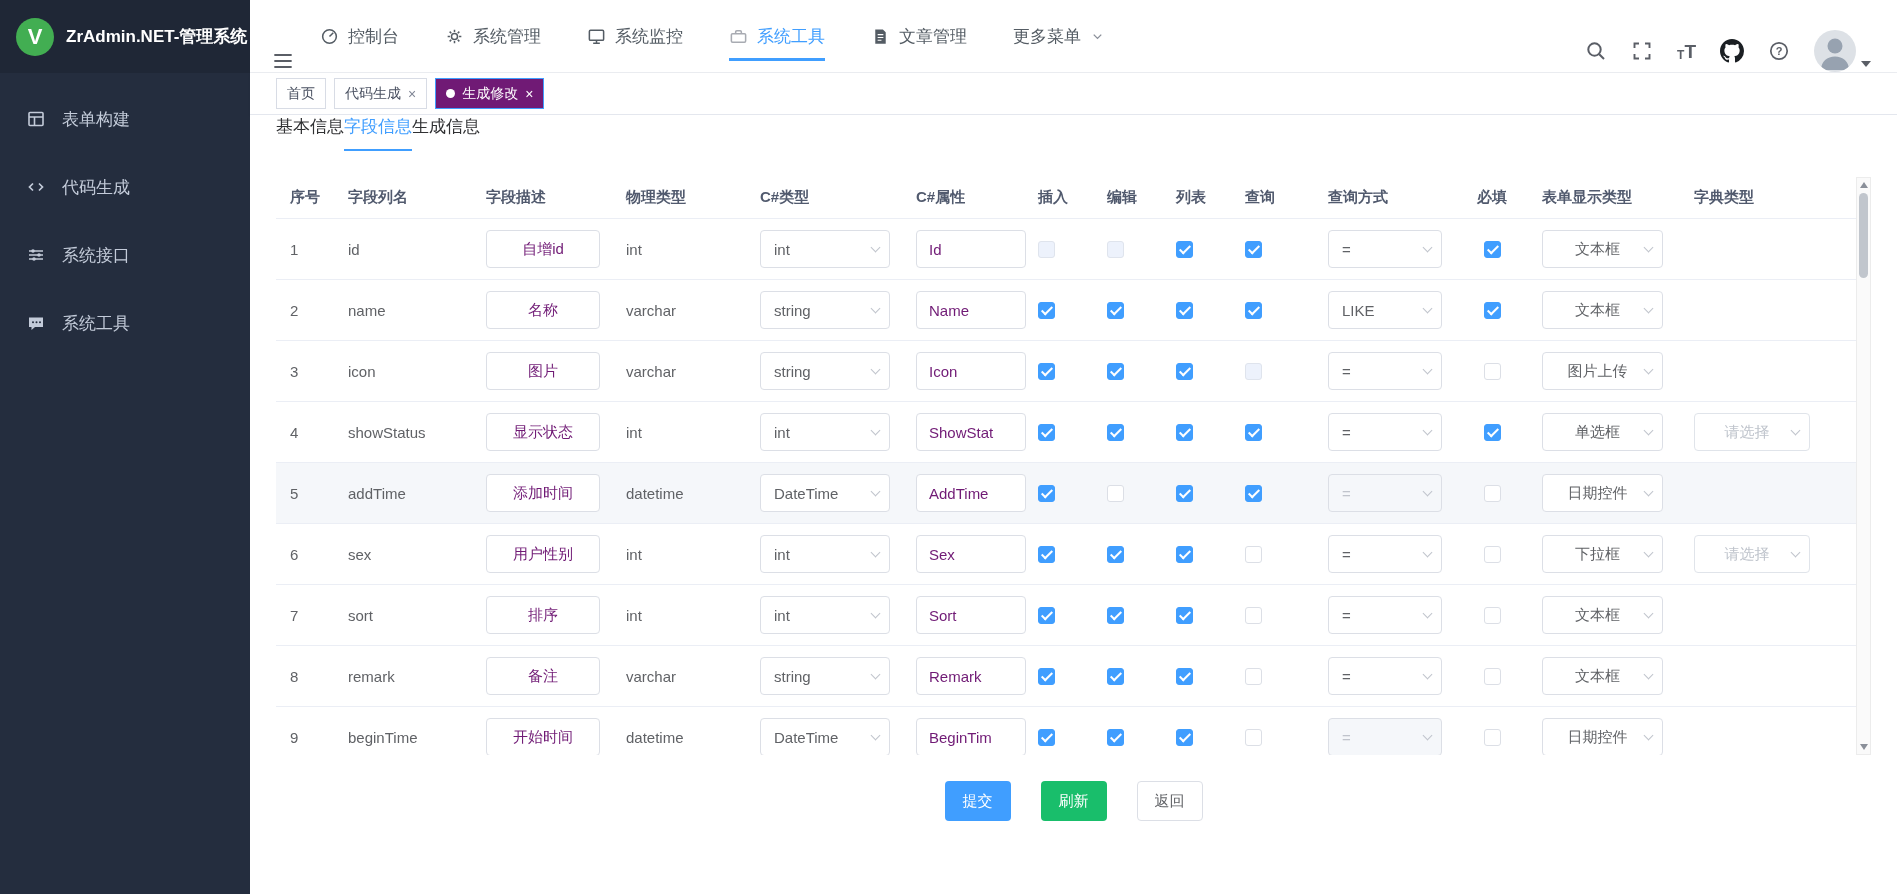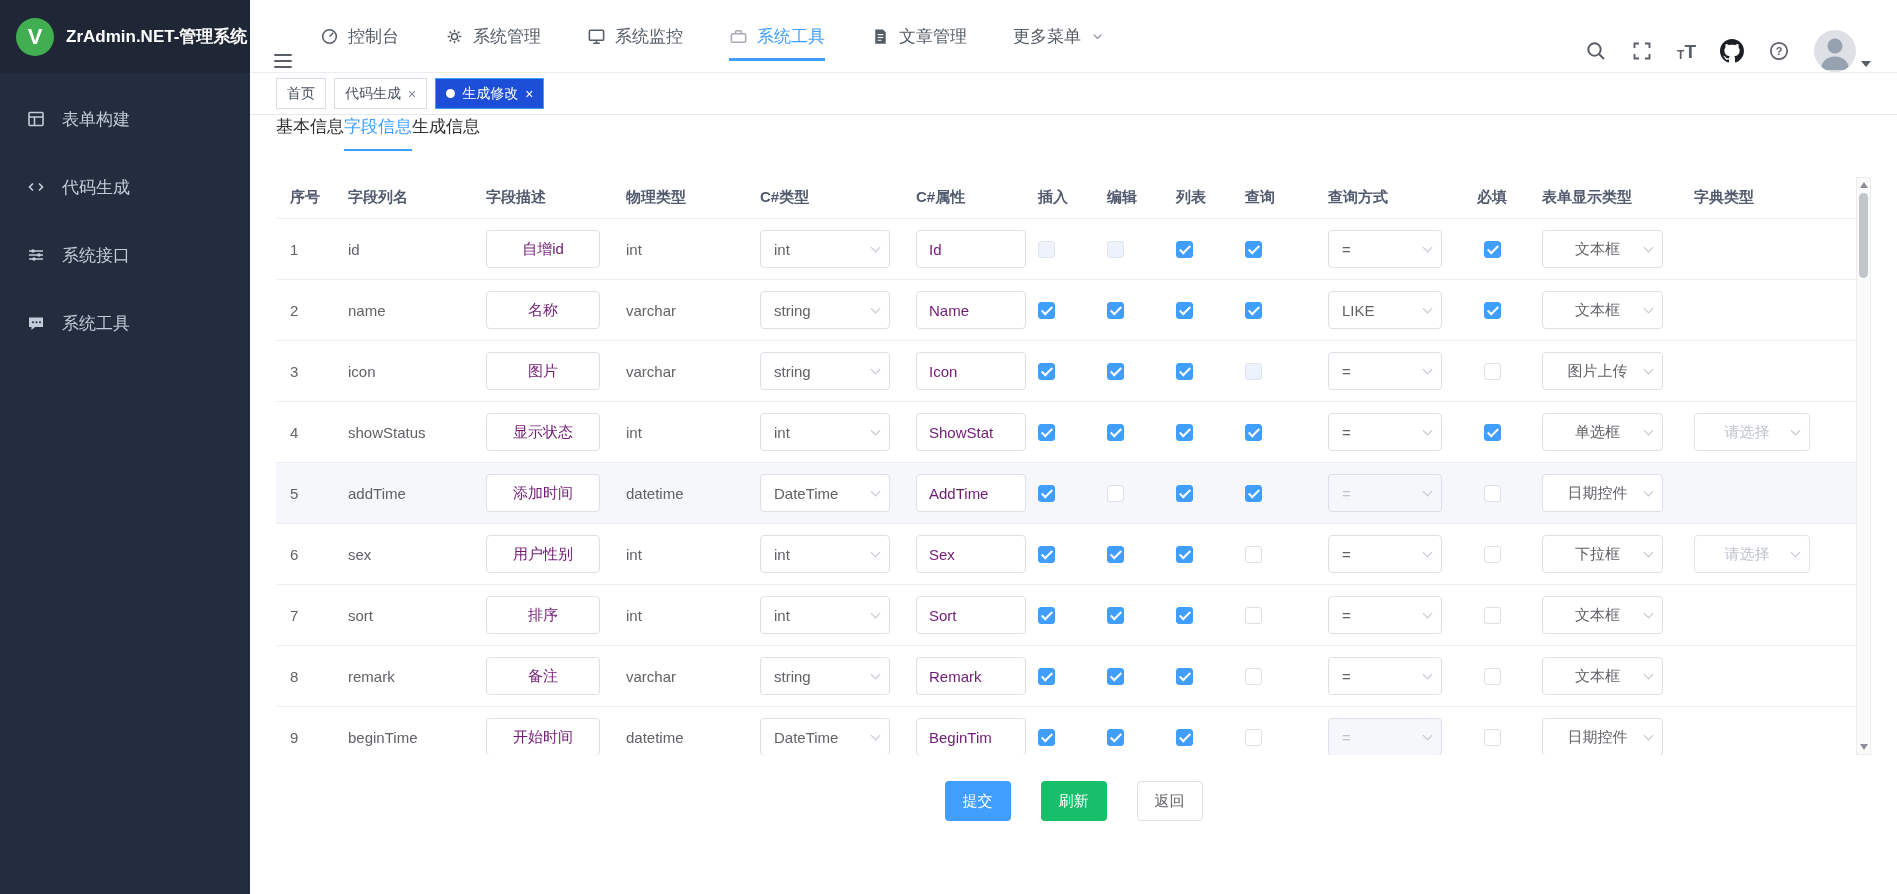--- a/index.html
+++ b/index.html
@@ -37,21 +37,21 @@
   .t-big { font-size: 19px; }
   .avatar-wrap { display: flex; align-items: flex-end; gap: 5px; cursor: pointer; }
   .avatar { width: 42px; height: 42px; border-radius: 50%; background: #dde1e6; overflow: hidden; display: flex; align-items: flex-end; justify-content: center; }
   .avatar svg { width: 42px; height: 42px; }
   .caret-down { width: 0; height: 0; border-left: 5px solid transparent; border-right: 5px solid transparent; border-top: 6px solid #5a5e66; margin-bottom: 5px; }
 
   
   .tagsbar { height: 42px; background: #fff; border-bottom: 1px solid #e4e7ee; box-shadow: 0 1px 3px rgba(0,0,0,.05); display: flex; align-items: center; padding-left: 26px; gap: 8px; flex-shrink: 0; }
   .tag { height: 31px; display: inline-flex; align-items: center; padding: 0 10px; border: 1px solid #d8dce5; background: #fff; color: #495060; font-size: 14px; cursor: pointer; gap: 7px; }
   .tag-close { font-size: 14px; color: #808695; line-height: 1; cursor: pointer; }
-  .tag.active { background: #1d4ed8; border-color: #409eff; color: #fff; }
+  .tag.active { background: #701a75; border-color: #409eff; color: #fff; }
   .tag.active .tag-close { color: #fff; }
   .tag-dot { width: 9px; height: 9px; border-radius: 50%; background: #fff; flex-shrink: 0; }
 
   
   .content { flex: 1; padding: 0 26px; position: relative; background: #fff; min-height: 0; }
   .ftabs { display: flex; }
   .ftab { font-size: 17px; color: #303133; padding-bottom: 13px; cursor: pointer; position: relative; }
   .ftab.active { color: #409eff; }
   .ftab.active::after { content: ''; position: absolute; left: 0; right: 0; bottom: 0; height: 2px; background: #409eff; }
 

